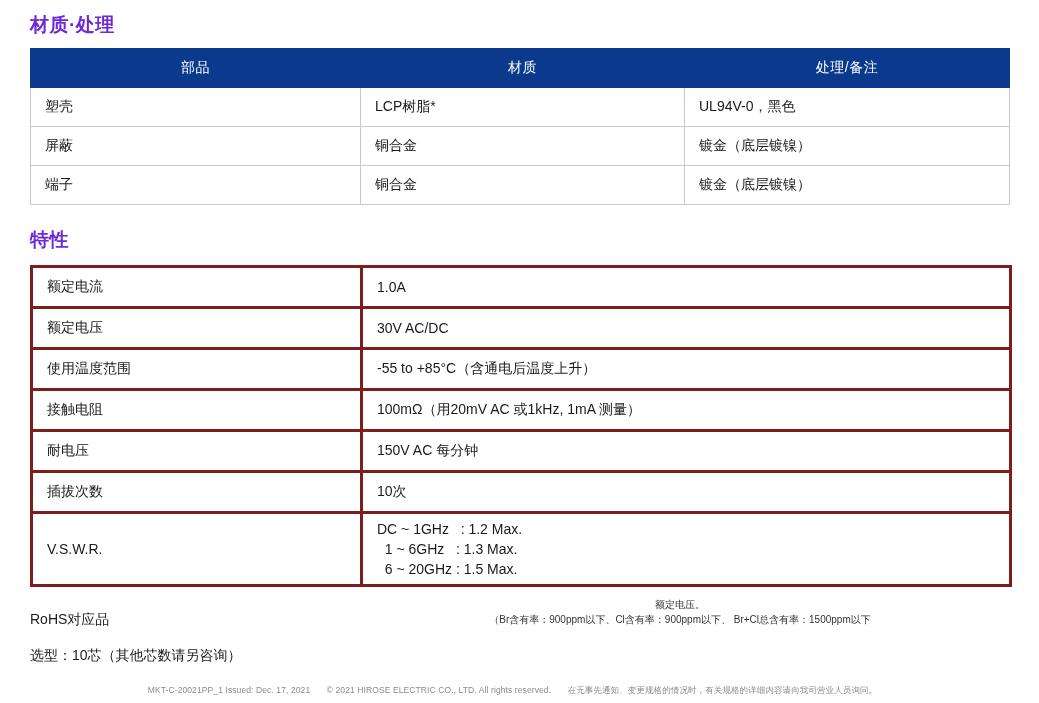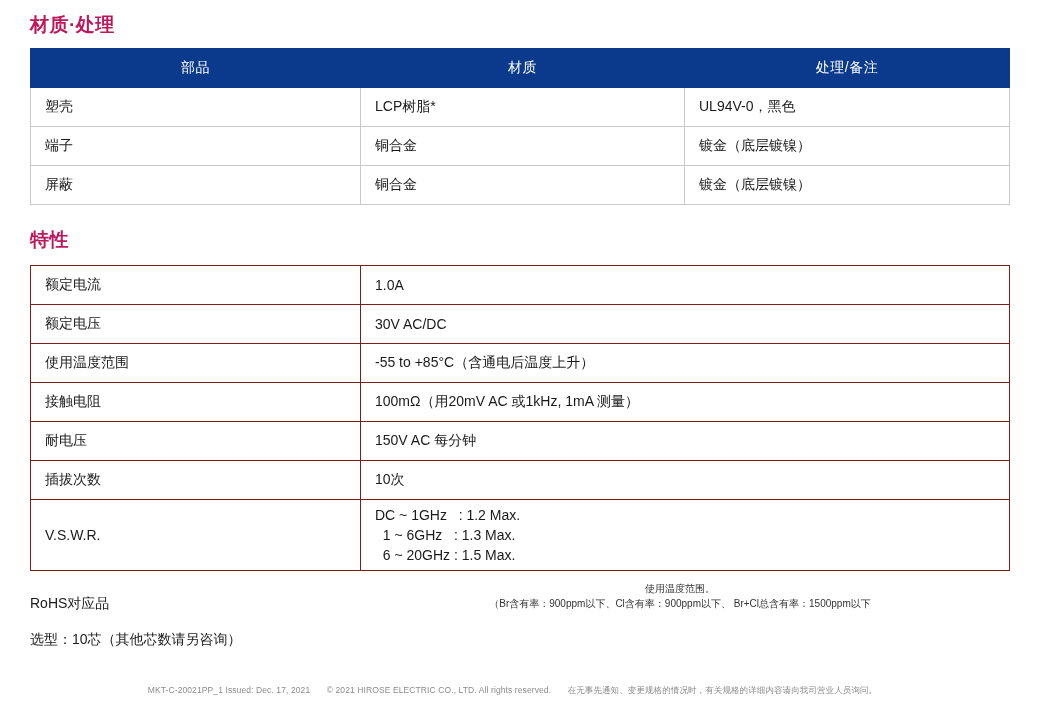--- a/index.html
+++ b/index.html
@@ -18,21 +18,21 @@
   .page {
     position: relative;
     width: 1039px;
     height: 703px;
     box-sizing: border-box;
     padding: 0 30px;
   }
   h2.section-title {
     font-size: 19px;
     font-weight: bold;
-    color: #be185d;
+    color: #6d28d9;
     margin: 0;
     padding: 12px 0 10px 0;
     letter-spacing: 0.5px;
   }
   
   table {
     border-collapse: collapse;
     width: 979px;
     table-layout: fixed;
   }
@@ -56,21 +56,21 @@
   .mat-table col.c2 { width: 324px; }
   .mat-table col.c3 { width: 325px; }
 
   
   .spec-table {
     margin-top: 2px;
   }
   .spec-table col.c1 { width: 330px; }
   .spec-table col.c2 { width: 649px; }
   .spec-table td {
-    border: 1px solid #7f1d1d;
+    border: 3px solid #7f1d1d;
     font-size: 14px;
     padding: 0 14px;
     height: 38px;
     color: #1a1a1a;
     vertical-align: middle;
   }
   .spec-table td.tall {
     height: 62px;
     padding-top: 4px;
     padding-bottom: 4px;
@@ -141,26 +141,26 @@
         <th>处理/备注</th>
       </tr>
     </thead>
     <tbody>
       <tr>
         <td>塑壳</td>
         <td>LCP树脂*</td>
         <td>UL94V-0，黑色</td>
       </tr>
       <tr>
-        <td>端子</td>
+        <td>屏蔽</td>
         <td>铜合金</td>
         <td>镀金（底层镀镍）</td>
       </tr>
       <tr>
-        <td>屏蔽</td>
+        <td>端子</td>
         <td>铜合金</td>
         <td>镀金（底层镀镍）</td>
       </tr>
     </tbody>
   </table>
 
   <h2 class="section-title" style="padding-top:22px;">特性</h2>
 
   <table class="spec-table">
     <colgroup>
@@ -199,21 +199,21 @@
   1 ~ 6GHz   : 1.3 Max.
   6 ~ 20GHz : 1.5 Max.</span>
         </td>
       </tr>
     </tbody>
   </table>
 
   <div class="rohs-row">
     <div class="rohs-label">RoHS对应品</div>
     <div class="rohs-note">
-      <span>使用温度范围。</span>
+      <span>额定电压。</span>
       <span class="l2">（Br含有率：900ppm以下、Cl含有率：900ppm以下、 Br+Cl总含有率：1500ppm以下</span>
     </div>
   </div>
 
   <div class="select-row">选型：10芯（其他芯数请另咨询）</div>
 
   <div class="footer-bar">
     <span class="seg">MKT-C-20021PP_1  Issued: Dec. 17, 2021</span>
     <span class="seg">© 2021 HIROSE ELECTRIC CO., LTD. All rights reserved.</span>
     <span class="seg">在无事先通知、变更规格的情况时，有关规格的详细内容请向我司营业人员询问。</span>

